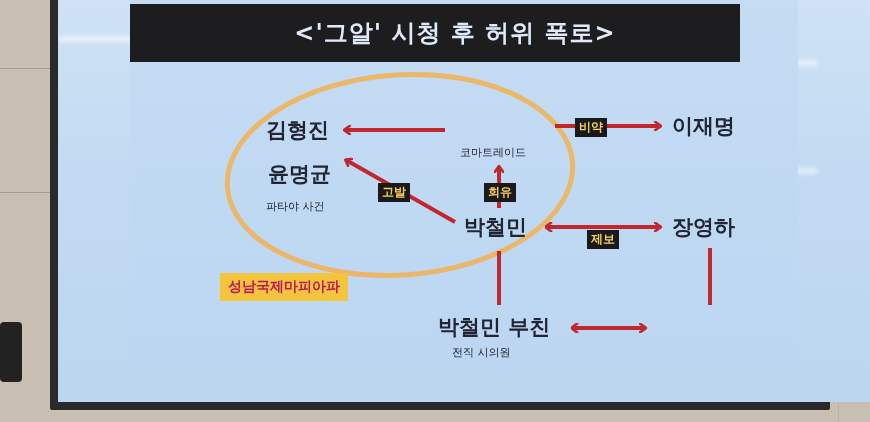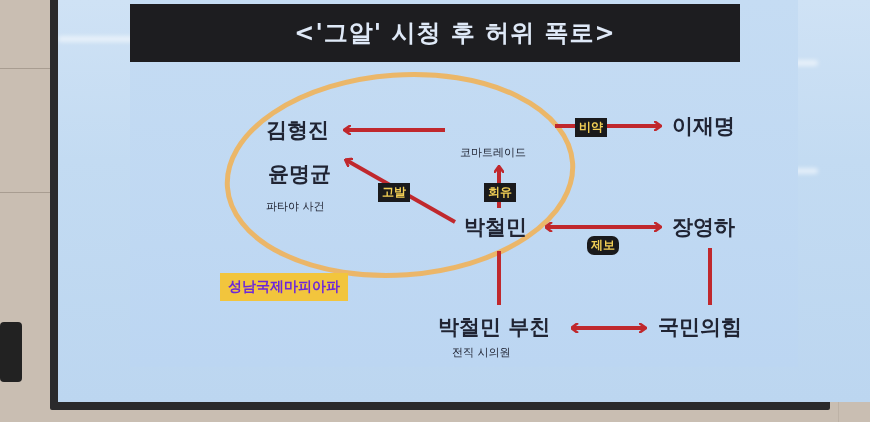--- a/index.html
+++ b/index.html
@@ -49,21 +49,21 @@
       white-space: nowrap;
     }
     .sub {
       position: absolute; color: #202433; font-size: 11px; white-space: nowrap;
     }
     .tag {
       position: absolute; background: #1a1a1c; color: #f2cf55;
       font-size: 12px; font-weight: bold; padding: 1px 4px; white-space: nowrap;
     }
     .group-label {
-      position: absolute; background: #f2c53d; color: #6d28d9;
+      position: absolute; background: #f2c53d; color: #be185d;
       font-size: 14px; font-weight: bold; padding: 5px 8px; white-space: nowrap;
     }
     svg.edges { position: absolute; left: 0; top: 0; }
     .footer {
       position: absolute; left: 0; bottom: 0; width: 765px; height: 22px;
       background: #1414b4;
       display: flex; align-items: center; justify-content: flex-end;
       padding-right: 14px;
     }
     .footer-text { color: #ffffff; font-size: 12px; font-weight: bold; }
@@ -124,24 +124,23 @@
 
       <span class="node" style="left:136px;top:116px;">김형진</span>
       <span class="sub" style="left:330px;top:145px;">코마트레이드</span>
       <span class="node" style="left:542px;top:112px;">이재명</span>
       <span class="node" style="left:138px;top:160px;">윤명균</span>
       <span class="sub" style="left:136px;top:199px;">파타야 사건</span>
       <span class="node" style="left:334px;top:213px;">박철민</span>
       <span class="node" style="left:542px;top:213px;">장영하</span>
       <span class="node" style="left:308px;top:313px;">박철민 부친</span>
       <span class="sub" style="left:322px;top:345px;">전직 시의원</span>
-      <span class="node" style="left:528px;top:313px;">국민의힘</span>
 
       <span class="tag" style="left:445px;top:118px;">비약</span>
       <span class="tag" style="left:248px;top:183px;">고발</span>
       <span class="tag" style="left:354px;top:183px;">회유</span>
-      <span class="tag" style="left:457px;top:236px;border-radius:7px;">제보</span>
+      <span class="tag" style="left:457px;top:230px;">제보</span>
 
       <span class="group-label" style="left:90px;top:273px;">성남국제마피아파</span>
     </div>
 
   </div>
 </div>
 
 </body></html>

